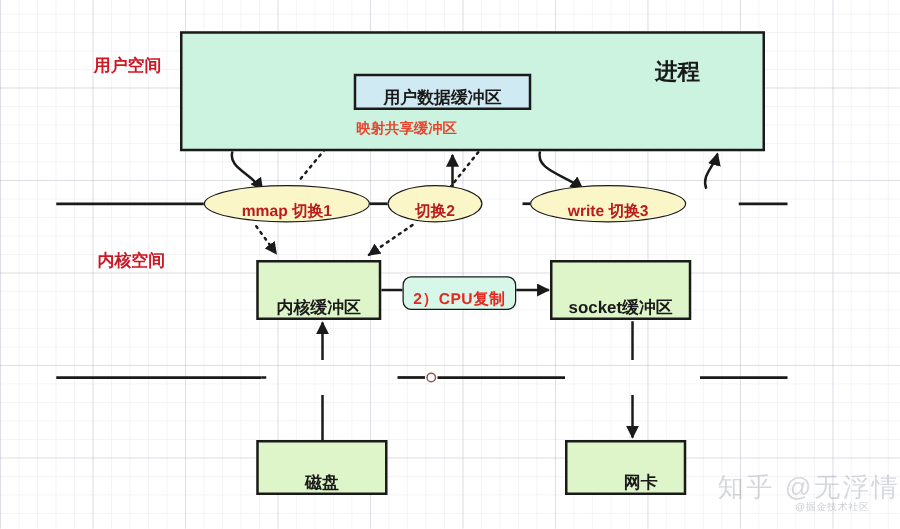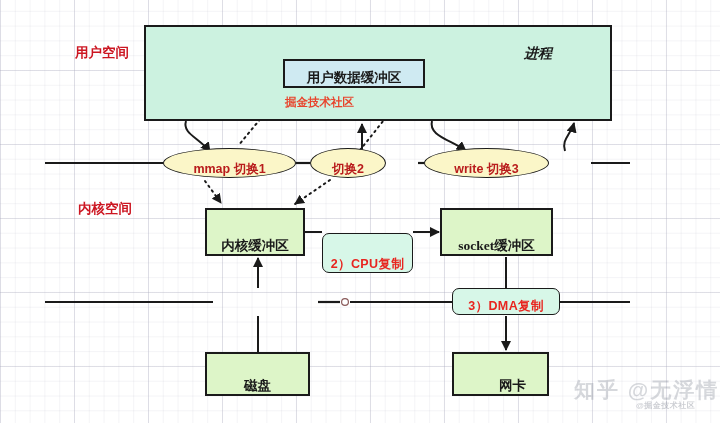--- a/index.html
+++ b/index.html
@@ -37,32 +37,30 @@
     justify-content: center;
     text-align: center;
     line-height: 1.2;
   }
   .green-region {
     background: #ccf2e0;
     border: 2px solid #1a1a1a;
   }
   .proc-label {
     position: absolute;
-    font-size: 14px;
+    font-size: 18px;
     font-weight: bold;
     color: #1a1a1a;
-    font-style: italic;
   }
   .box-green {
     background: #ddf5c8;
     border: 2px solid #1a1a1a;
     font-size: 13.5px;
     font-weight: bold;
     color: #1a1a1a;
-    font-family: Liberation Serif, serif;
   }
   .box-blue {
     background: #cfeaf2;
     border: 2px solid #1a1a1a;
     font-size: 13.5px;
     font-weight: bold;
     color: #1a1a1a;
   }
   .box-copy {
     background: #d7f7e8;
@@ -91,21 +89,21 @@
   .map-note {
     position: absolute;
     font-size: 11.5px;
     font-weight: bold;
     color: #e8442c;
     white-space: nowrap;
   }
   .watermark {
     position: absolute;
     color: rgba(120,126,140,0.30);
-    font-weight: bold;
+    font-weight: normal;
     white-space: nowrap;
     user-select: none;
   }
   .wm-main { font-size: 21px; letter-spacing: 2px; }
   .wm-sub  { font-size: 8px; letter-spacing: 0.5px; color: rgba(120,126,140,0.38); }
 </style>
 </head>
 <body>
 
 <div id="canvas">
@@ -166,50 +164,47 @@
   </svg>
 
   <div class="node green-region" style="left:144px; top:25px; width:468px; height:96px;"></div>
 
   <div class="proc-label" style="left:524px; top:45px;">进程</div>
 
   <div class="node box-blue" style="left:283px; top:59px; width:142px; height:29px;">
     <span>用户数据缓冲区</span>
   </div>
 
-  <div class="map-note" style="left:285px; top:95px;">掘金技术社区</div>
+  <div class="map-note" style="left:285px; top:95px;">映射共享缓冲区</div>
 
   <div class="space-label" style="left:75px; top:44px;">用户空间</div>
   <div class="space-label" style="left:78px; top:200px;">内核空间</div>
 
   <div class="node ellipse" style="left:163px; top:148px; width:133px; height:30px;">
     <span>mmap 切换1</span>
   </div>
   <div class="node ellipse" style="left:310px; top:148px; width:76px; height:30px;">
     <span>切换2</span>
   </div>
   <div class="node ellipse" style="left:424px; top:148px; width:125px; height:30px;">
     <span>write 切换3</span>
   </div>
 
   <div class="node box-green" style="left:205px; top:208px; width:100px; height:48px;">
     <span>内核缓冲区</span>
   </div>
 
-  <div class="node box-copy" style="left:322px; top:233px; width:91px; height:40px;">
+  <div class="node box-copy" style="left:322px; top:221px; width:91px; height:27px;">
     <span>2）CPU复制</span>
   </div>
 
   <div class="node box-green" style="left:440px; top:208px; width:113px; height:48px;">
     <span>socket缓冲区</span>
   </div>
 
-  <div class="node box-copy" style="left:452px; top:288px; width:108px; height:27px;">
-    <span>3）DMA复制</span>
-  </div>
 
   <div class="node box-green" style="left:205px; top:352px; width:105px; height:44px;">
     <span>磁盘</span>
   </div>
   <div class="node box-green" style="left:452px; top:352px; width:97px; height:44px;padding-left:24px;">
     <span>网卡</span>
   </div>
 
   <div class="watermark wm-main" style="left:574px; top:376px;">知乎 @无浮情</div>
   <div class="watermark wm-sub" style="left:636px; top:400px;">@掘金技术社区</div>

